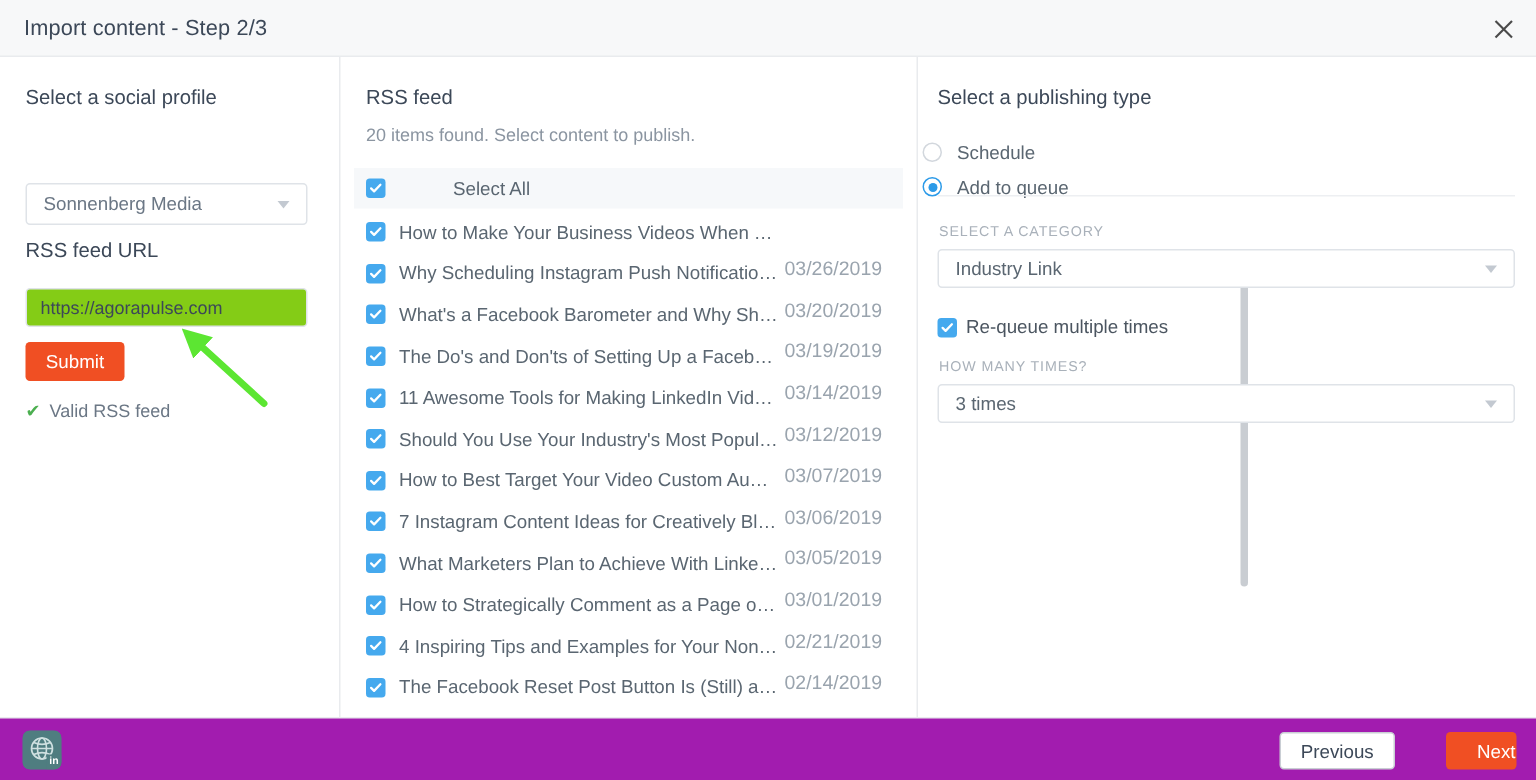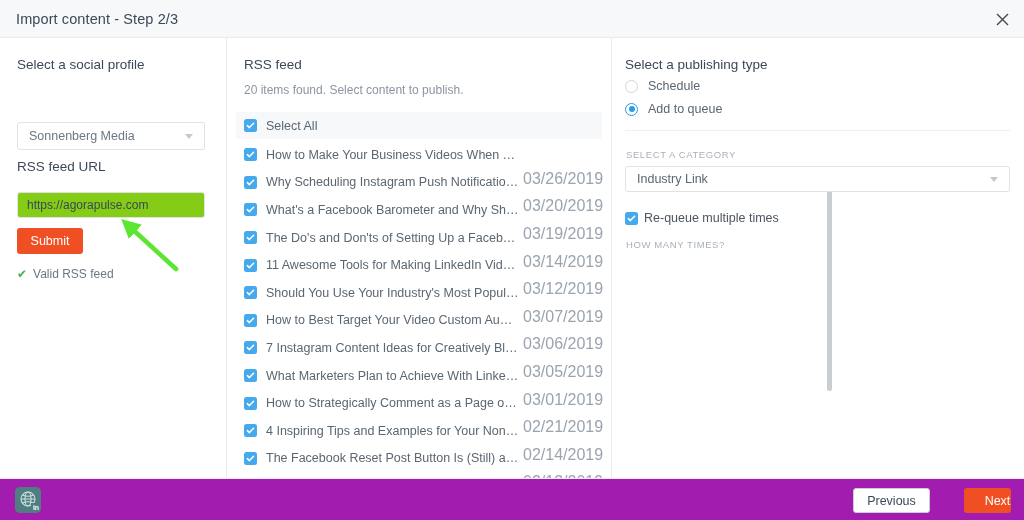--- a/index.html
+++ b/index.html
@@ -123,20 +123,21 @@
     position: absolute; left: 17px; top: 45px;
     font-size: 12px; color: #8b95a1;
   }
   .select-all-row {
     position: absolute; left: 9px; top: 74px;
     width: 366px; height: 27px;
     background: #f6f8fa;
     display: flex; align-items: center;
     padding-left: 8px;
     cursor: pointer;
+    gap: 36px;
   }
   .select-all-row .lbl {
     margin-left: 9px; font-size: 12.5px; color: #5a6671;
   }
 
   .cbx {
     width: 13px; height: 13px;
     border-radius: 2.5px;
     background: #45a9ee;
     display: flex; align-items: center; justify-content: center;
@@ -157,21 +158,21 @@
     cursor: pointer;
   }
   .feed-row .title {
     margin-left: 9px;
     font-size: 12.5px;
     color: #5a6671;
     white-space: nowrap; overflow: hidden; text-overflow: ellipsis;
     width: 253px;
   }
   .feed-row .date {
-    font-size: 16px;
+    font-size: 13px;
     color: #9aa4ae;
     margin-left: 4px;
     white-space: nowrap;
     margin-top: 48px;
   }
   .scrollbar-track {
     position: absolute; left: 600px; top: 103px;
     width: 5px; height: 337px;
     background: transparent;
   }
@@ -181,22 +182,22 @@
     background: #c9cdd2;
     border-radius: 3px;
     cursor: pointer;
   }
 
   
   .col3 { position: absolute; left: 612px; top: 0; width: 412px; height: 440px; }
   #pub-heading { position: absolute; left: 13px; top: 19px; font-size: 13.5px; color: #3c4858; }
 
   .radio-row {
-    position: absolute; left: 13px;
-    display: flex; align-items: center; cursor: pointer;
+    position: absolute; left: 3px;
+    display: flex; align-items: flex-start; cursor: pointer; margin-top: 16px;
   }
   #radio-schedule { top: 41px; }
   #radio-queue { top: 64px; }
   .radio {
     width: 13px; height: 13px; border-radius: 50%;
     border: 1px solid #d2d7dd; background: #fff;
     flex: 0 0 auto;
     display: flex; align-items: center; justify-content: center;
   }
   .radio.on { border-color: #2b9ae8; }
@@ -484,20 +485,24 @@
         <span class="cbx">
           <svg width="9" height="9" viewBox="0 0 9 9" aria-hidden="true">
             <polyline points="1.4,4.6 3.4,6.6 7.6,2.2" fill="none" stroke="#ffffff" stroke-width="1.5" stroke-linecap="round" stroke-linejoin="round"></polyline>
           </svg>
         </span>
         <span class="lbl">Re-queue multiple times</span>
       </div>
 
       <div class="field-label" id="times-label">HOW MANY TIMES?</div>
 
+      <div class="select-box" id="times-select">
+        <span class="sel-value">3 times</span>
+        <span class="caret"></span>
+      </div>
 
     </div>
   </div>
 
   <div class="modal-footer">
     <div id="avatar">
       <svg width="26" height="26" viewBox="0 0 26 26" aria-hidden="true">
         <rect width="26" height="26" fill="#4f7d80"></rect>
         <g fill="none" stroke="#cfe0e0" stroke-width="1.1">
           <circle cx="13" cy="12" r="7"></circle>

